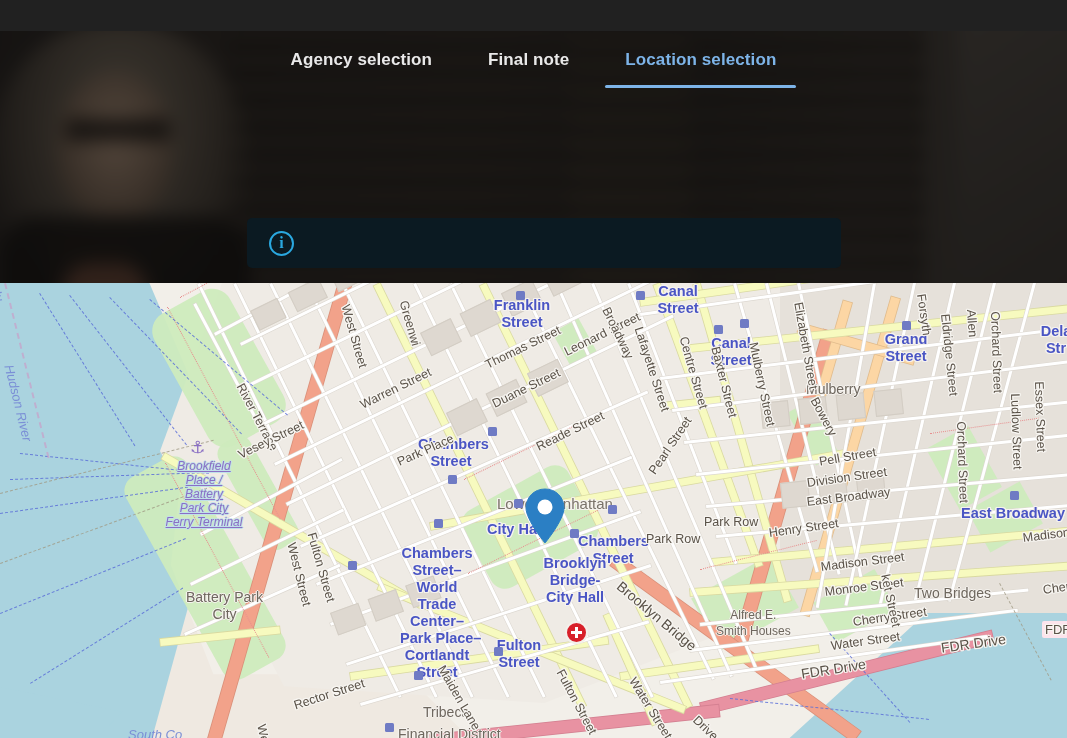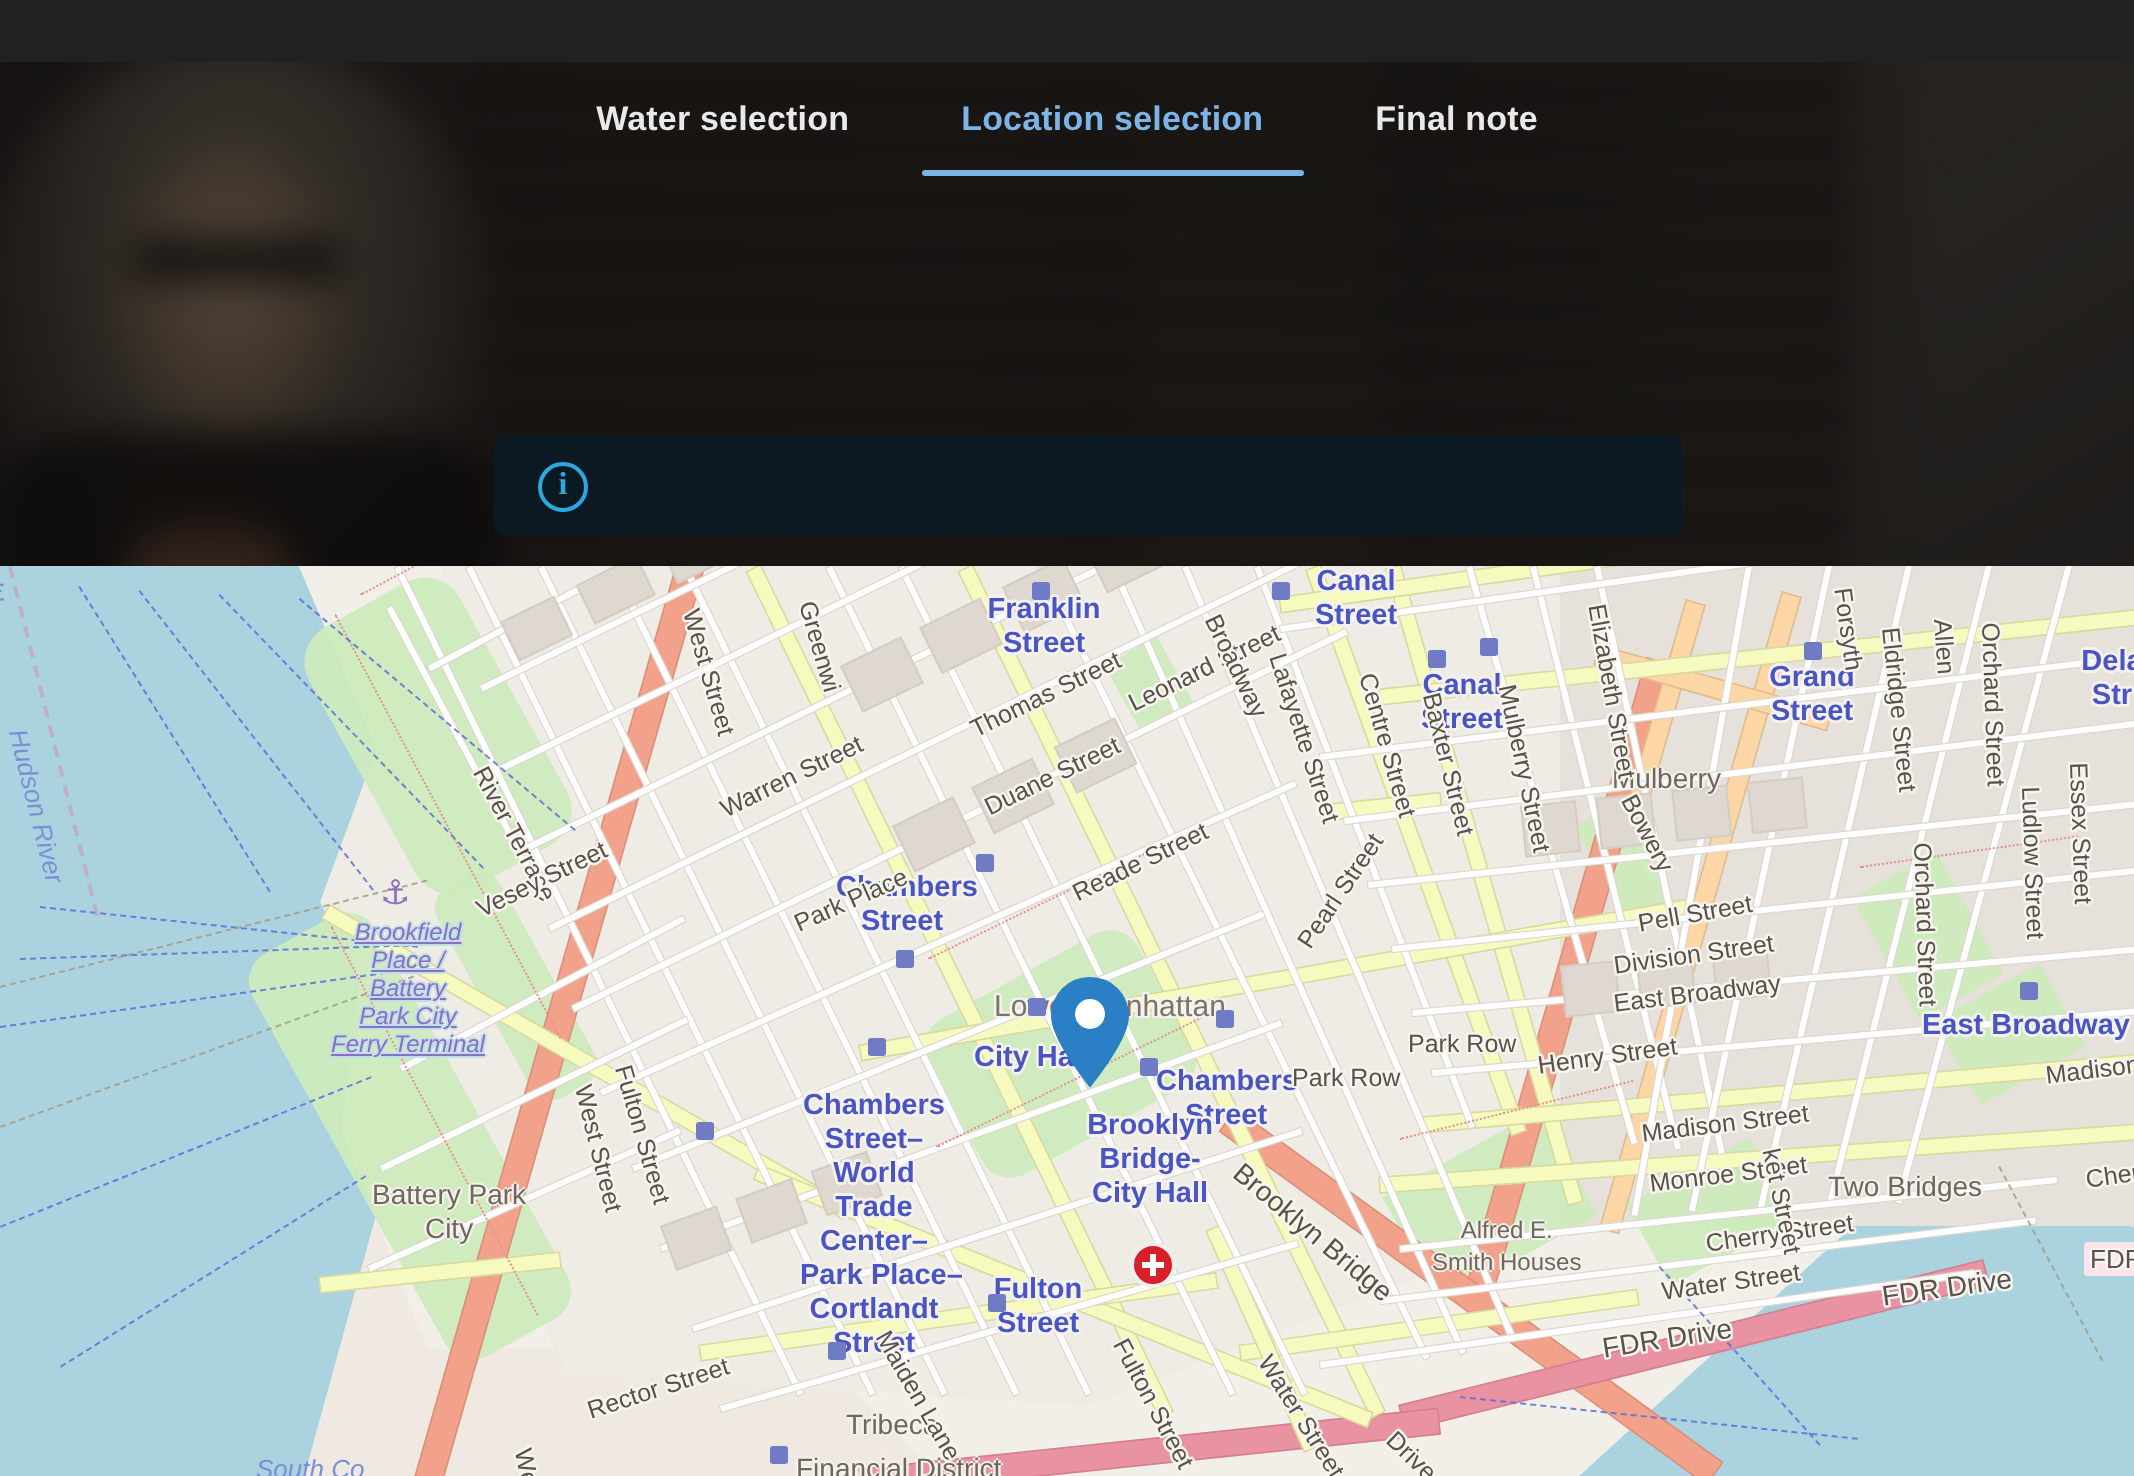--- a/index.html
+++ b/index.html
@@ -165,27 +165,27 @@
       <div class="hp-glass"></div>
       <div class="hp-body"></div>
       <div class="hp-phone"></div>
       <div class="hp-hand"></div>
     </div>
     <div class="hero-dark"></div>
   </div>
 
   <div class="tabs">
     <div class="tab">
-      <span>Water selection</span>
+      <span>Agency selection</span>
+    </div>
+    <div class="tab">
+      <span>Final note</span>
     </div>
     <div class="tab active">
       <span>Location selection</span>
-    </div>
-    <div class="tab">
-      <span>Final note</span>
     </div>
   </div>
 
 
   <div class="banner">
     <div class="info-ic">
         <span>i</span>
       </div>
   </div>
 

